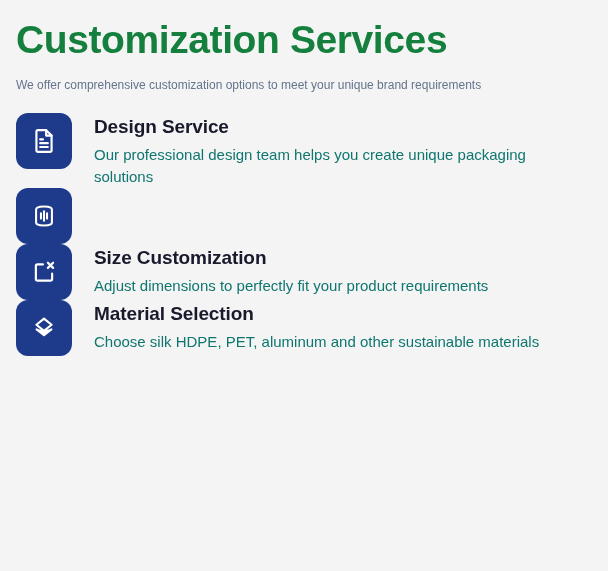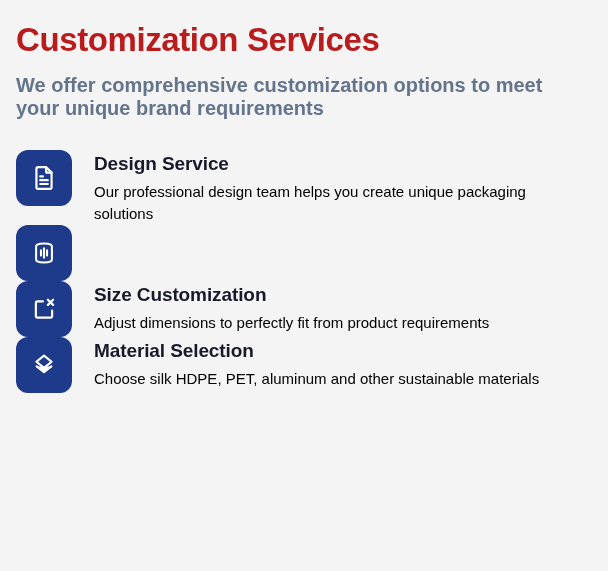--- a/index.html
+++ b/index.html
@@ -15,37 +15,37 @@
     -webkit-font-smoothing: antialiased;
   }
   .page {
     width: 608px;
     height: 571px;
     box-sizing: border-box;
     padding: 20px 40px 0 16px;
     position: relative;
   }
   .section-title {
-    font-size: 33px;
+    font-size: 39px;
     line-height: 40px;
     font-weight: bold;
-    color: #b91c1c;
+    color: #15803d;
     letter-spacing: -0.4px;
     margin: 0 0 14px 0;
   }
   .section-subtitle {
-    font-size: 20px;
+    font-size: 12px;
     line-height: 23px;
     color: #64748b;
     margin: 0;
     max-width: 548px;
-    font-weight: bold;
+    font-weight: normal;
   }
   .services-list {
-    margin-top: 30px;
+    margin-top: 16px;
     display: flex;
     flex-direction: column;
   }
   .service-item {
     display: flex;
     align-items: flex-start;
     gap: 22px;
   }
   .service-icon-tile {
     flex: 0 0 auto;
@@ -71,21 +71,21 @@
     font-size: 19px;
     line-height: 25px;
     font-weight: bold;
     color: #18192b;
     margin: 0 0 5px 0;
     letter-spacing: -0.1px;
   }
   .service-desc {
     font-size: 15px;
     line-height: 22px;
-    color: #000000;
+    color: #0f766e;
     margin: 0;
     max-width: 478px;
   }
 </style>
 </head>
 <body>
 
 <div class="page">
 
   <h1 class="section-title">Customization Services</h1>
@@ -130,21 +130,21 @@
         <span>
           <svg viewBox="0 0 24 24" fill="none" stroke="#ffffff" stroke-width="2" stroke-linecap="round" stroke-linejoin="round" aria-hidden="true">
             <path d="M19.5 13.5v5a1.5 1.5 0 0 1-1.5 1.5H6a1.5 1.5 0 0 1-1.5-1.5V6.5A1.5 1.5 0 0 1 6 5h5"></path>
             <path d="M15.6 3.4l4.8 4.8"></path>
             <path d="M20.4 3.4l-4.8 4.8"></path>
           </svg>
         </span>
       </div>
       <div class="service-text">
         <h2 class="service-title">Size Customization</h2>
-        <p class="service-desc">Adjust dimensions to perfectly fit from product requirements</p>
+        <p class="service-desc">Adjust dimensions to perfectly fit your product requirements</p>
       </div>
     </div>
 
     <div class="service-item">
       <div class="service-icon-tile">
         <span>
           <svg viewBox="0 0 24 24" fill="none" stroke="#ffffff" stroke-width="2" stroke-linecap="round" stroke-linejoin="round" aria-hidden="true">
             <path d="M12 3.4 19 9l-7 5.6L5 9z"></path>
             <path d="M5.2 13.3 12 18.6l6.8-5.3" fill="#ffffff"></path>
           </svg>

